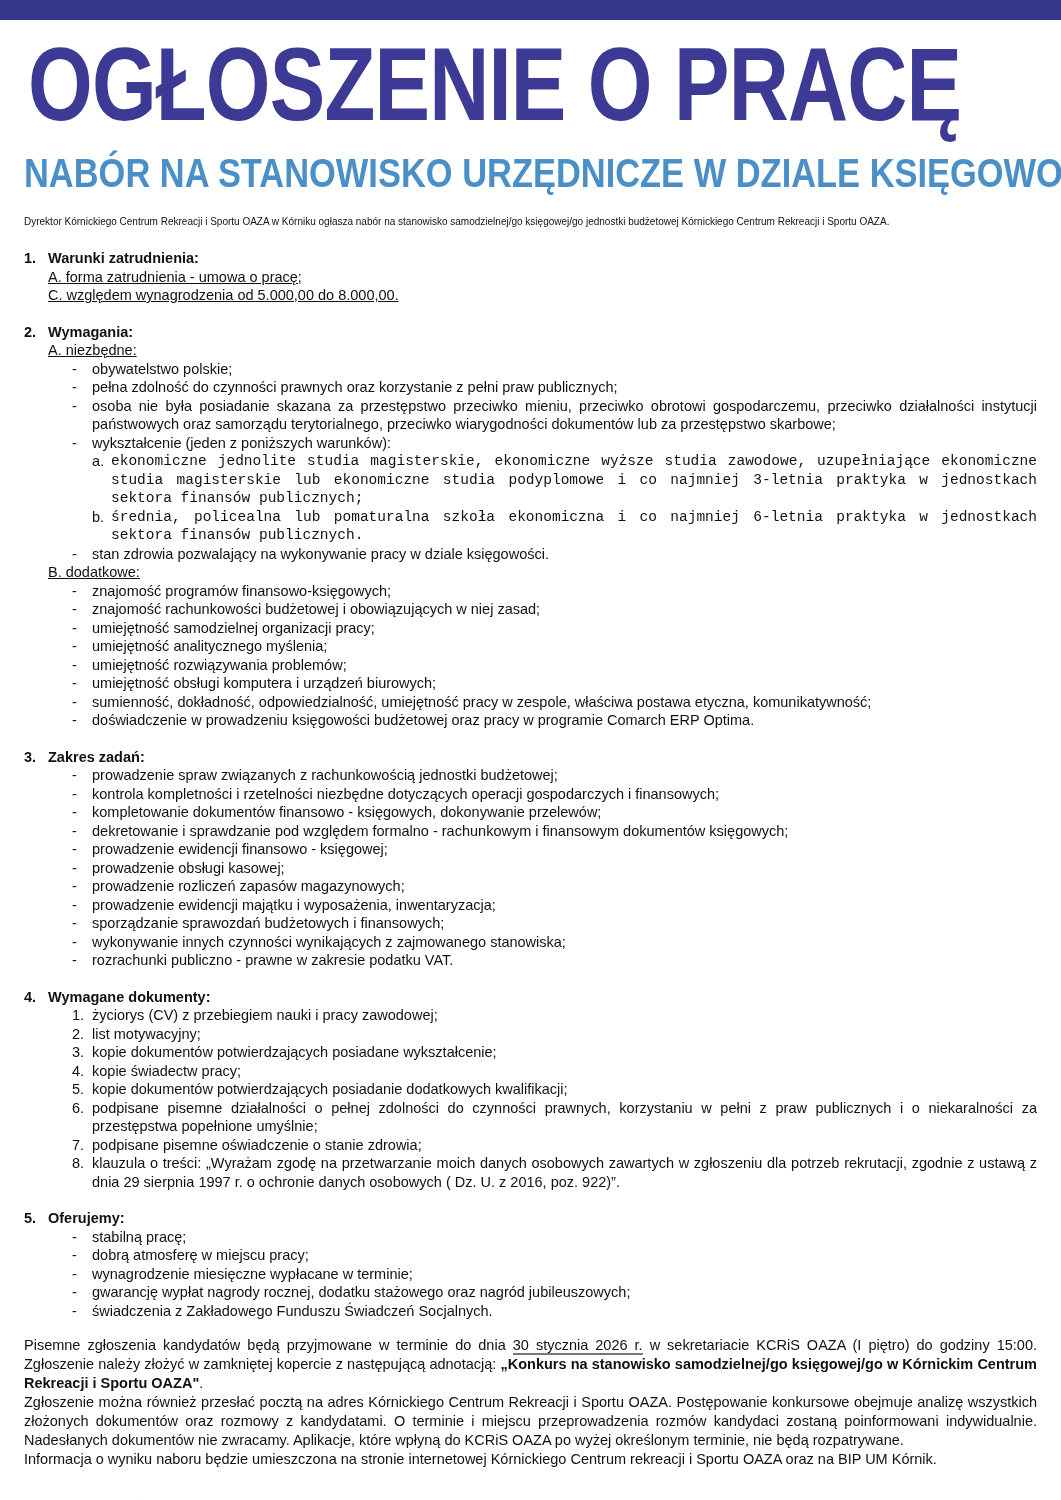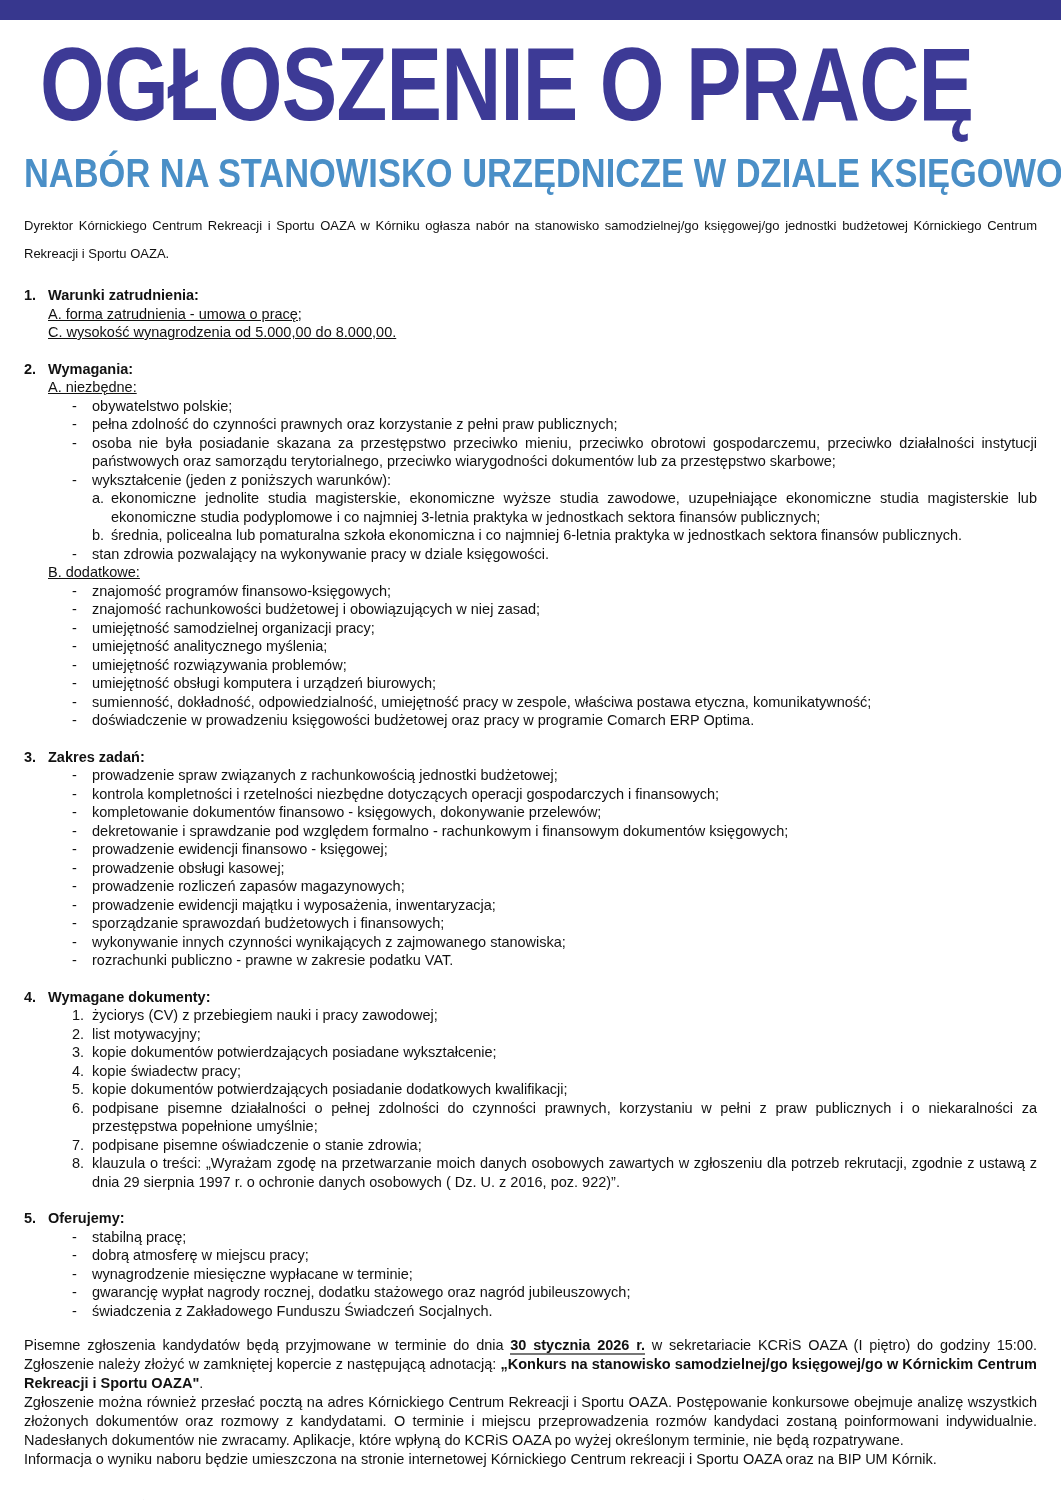--- a/index.html
+++ b/index.html
@@ -2,47 +2,47 @@
 <html><head>
 <meta charset="utf-8">
 <style>
   html,body { margin:0; padding:0; }
   body {
     width:1061px; min-height:1500px; background:#ffffff;
     font-family:"Liberation Sans", sans-serif; color:#111;
   }
   .topbar { height:20px; background:#37378e; }
 
-  .title-wrap { margin:12px 40px 0; height:110px; overflow:visible; white-space:nowrap; }
+  .title-wrap { margin:12px 28px 0; height:110px; overflow:visible; white-space:nowrap; }
   .title-wrap .t {
     display:inline-block; font-weight:bold; font-size:104px; line-height:104px;
     color:#3d3a96; letter-spacing:-1px; transform:scaleX(0.80); transform-origin:0 0;
   }
   .subtitle-wrap { margin:8px 24px 0; height:48px; white-space:nowrap; }
   .subtitle-wrap .t {
     display:inline-block; font-weight:bold; font-size:41px; line-height:46px;
     color:#4a8fc7; transform:scaleX(0.84); transform-origin:0 0;
   }
-  .intro { margin:14px 24px 0; font-size:13px; line-height:28px; text-align:justify; }
+  .intro { margin:14px 24px 0; font-size:10px; line-height:19px; text-align:justify; }
 
   .section { margin:18px 24px 0; font-size:14.5px; line-height:18.5px; }
   .sec-head { display:flex; font-weight:bold; }
   .sec-num { width:24px; flex:none; }
   .sub-label { margin-left:24px;text-decoration:underline; }
   .row { display:flex; margin-left:48px; text-align:justify; }
   .row .mk { width:20px; flex:none; }
   .row .tx { flex:1; }
   .opt { display:flex; margin-left:68px; text-align:justify; }
   .opt .mk { width:19px; flex:none; }
-  .opt .tx { flex:1; }
+  .opt .tx { flex:1;font-family:Liberation Mono, monospace; }
 
   .footer-text { margin:16px 24px 0; font-size:14.5px; line-height:19px; text-align:justify; }
   .footer-text p { margin:0; }
   .b { font-weight:bold; }
-  .date-u { font-weight:bold; border-bottom:2.5px solid #777; }
+  .date-u { font-weight:normal; border-bottom:2.5px solid #777; }
 
   .logos { display:flex; align-items:center; margin:26px 24px 0 60px; padding-bottom:18px; }
   .palm { width:122px; height:112px; flex:none; }
 </style>
 </head>
 <body>
 
 <div class="topbar"></div>
 
 <div class="title-wrap">
@@ -54,21 +54,21 @@
 </div>
 
 <p class="intro">Dyrektor Kórnickiego Centrum Rekreacji i Sportu OAZA w Kórniku ogłasza nabór na stanowisko samodzielnej/go księgowej/go jednostki budżetowej Kórnickiego Centrum Rekreacji i Sportu OAZA.</p>
 
 <div class="section">
   <div class="sec-head">
     <span class="sec-num">1.</span>
     <span>Warunki zatrudnienia:</span>
   </div>
   <div class="sub-label">A. forma zatrudnienia - umowa o pracę;</div>
-  <div class="sub-label">C. wysokość wynagrodzenia od 5.000,00 do 8.000,00.</div>
+  <div class="sub-label">C. względem wynagrodzenia od 5.000,00 do 8.000,00.</div>
 </div>
 
 <div class="section">
   <div class="sec-head">
     <span class="sec-num">2.</span>
     <span>Wymagania:</span>
   </div>
   <div class="sub-label">A. niezbędne:</div>
 
   <div class="row">

